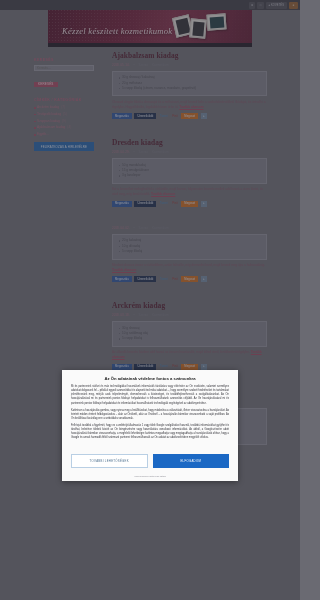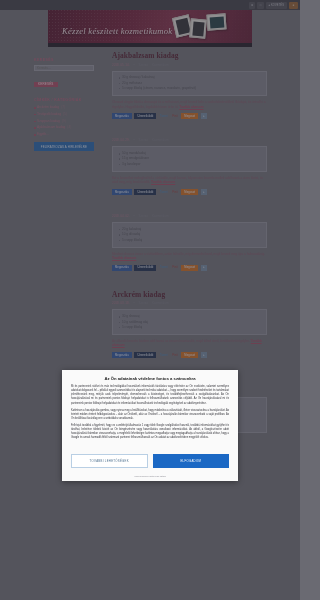--- a/index.html
+++ b/index.html
@@ -268,20 +268,21 @@
           <div class="sbtn fb">Megosztás</div>
           <div class="sbtn mess">Üzenetküldő</div>
           <div class="sbtn tw">Tweet</div>
           <div class="sbtn pin">Pinit</div>
           <div class="sbtn share">Megoszt</div>
           <div class="sbtn sq">+</div>
         </div>
       </article>
 
       <article class="post">
+        <h2 class="post-title">Dresden kiadag</h2>
         <div class="post-meta">
           <span class="m-date">2018. 04. 29.</span>
           <span class="m-sep">•</span>
           <span>Szerző</span>
           <span>Kozmetikum</span>
         </div>
         <div class="recipe-box">
           <ul>
             <li>50 g mandulaolaj</li>
             <li>15 g emulgeálószer</li>

